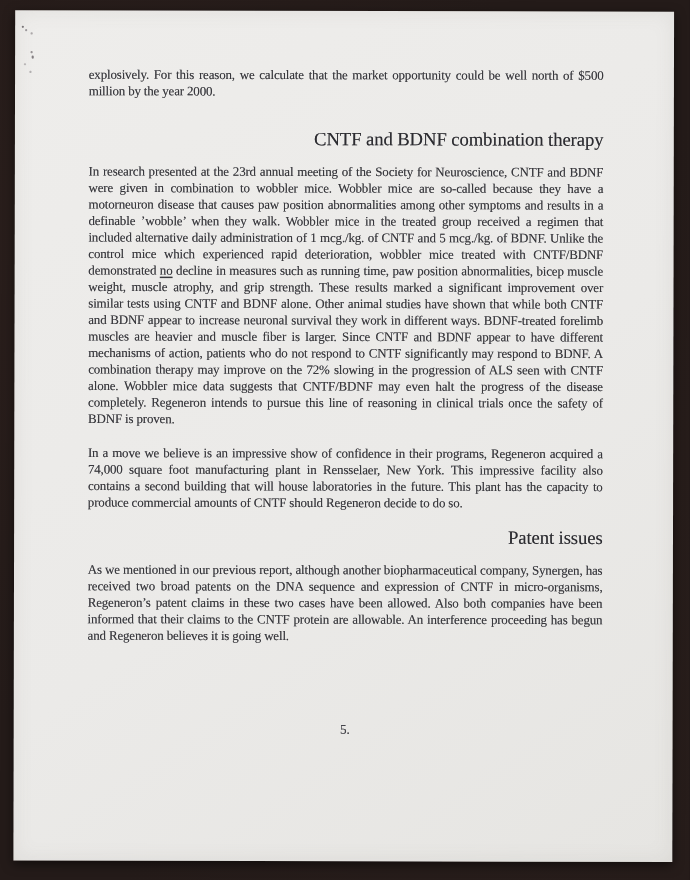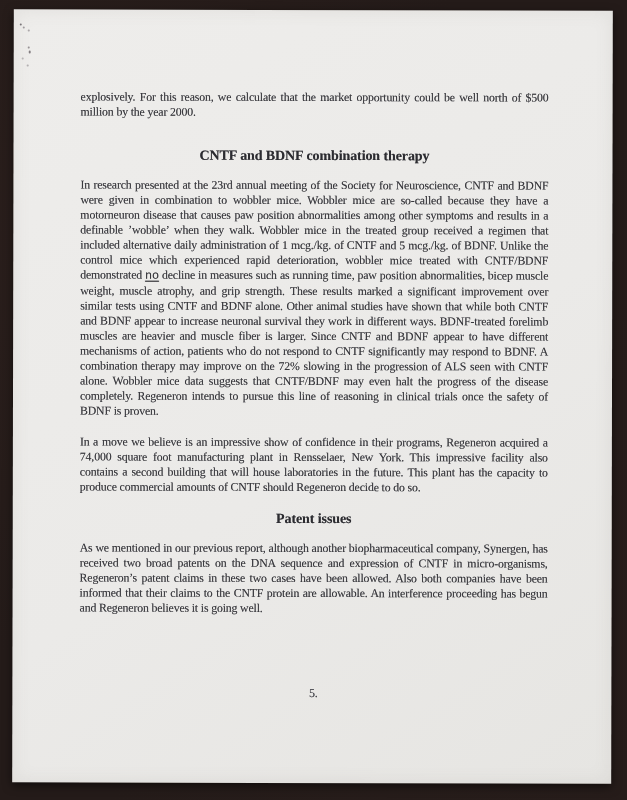--- a/index.html
+++ b/index.html
@@ -46,44 +46,43 @@
     font-size: 11.8px;
     line-height: 15px;
     letter-spacing: -0.15px;
     text-shadow: 0 0 0.4px rgba(55,55,60,0.55);
   }
   .para {
     margin: 0;
     text-align: justify;
   }
   .intro {
-    margin-top: 80px;
+    margin-top: 51px;
   }
   .doc-section {
     margin-top: 28px;
   }
   .doc-section + .doc-section {
     margin-top: 16px;
   }
   .doc-section h2 {
     margin: 0 0 15px 0;
-    font-size: 14px;
-    font-weight: 700;
+    font-size: 17px;
+    font-weight: 400;
     color: #2c2c31;
     letter-spacing: -0.1px;
-    text-align: center;
+    text-align: right;
   }
   .doc-section p {
     margin: 0;
     text-align: justify;
   }
   .doc-section p u {
     text-decoration: underline;
     text-underline-offset: 1.5px;
-    font-family: Liberation Mono, monospace;
   }
   .page-number {
     margin-top: 70px;
     text-align: center;
     font-size: 12px;
     color: #44444a;
   }
   .pencil-mark {
     position: absolute;
     border-radius: 50%;

